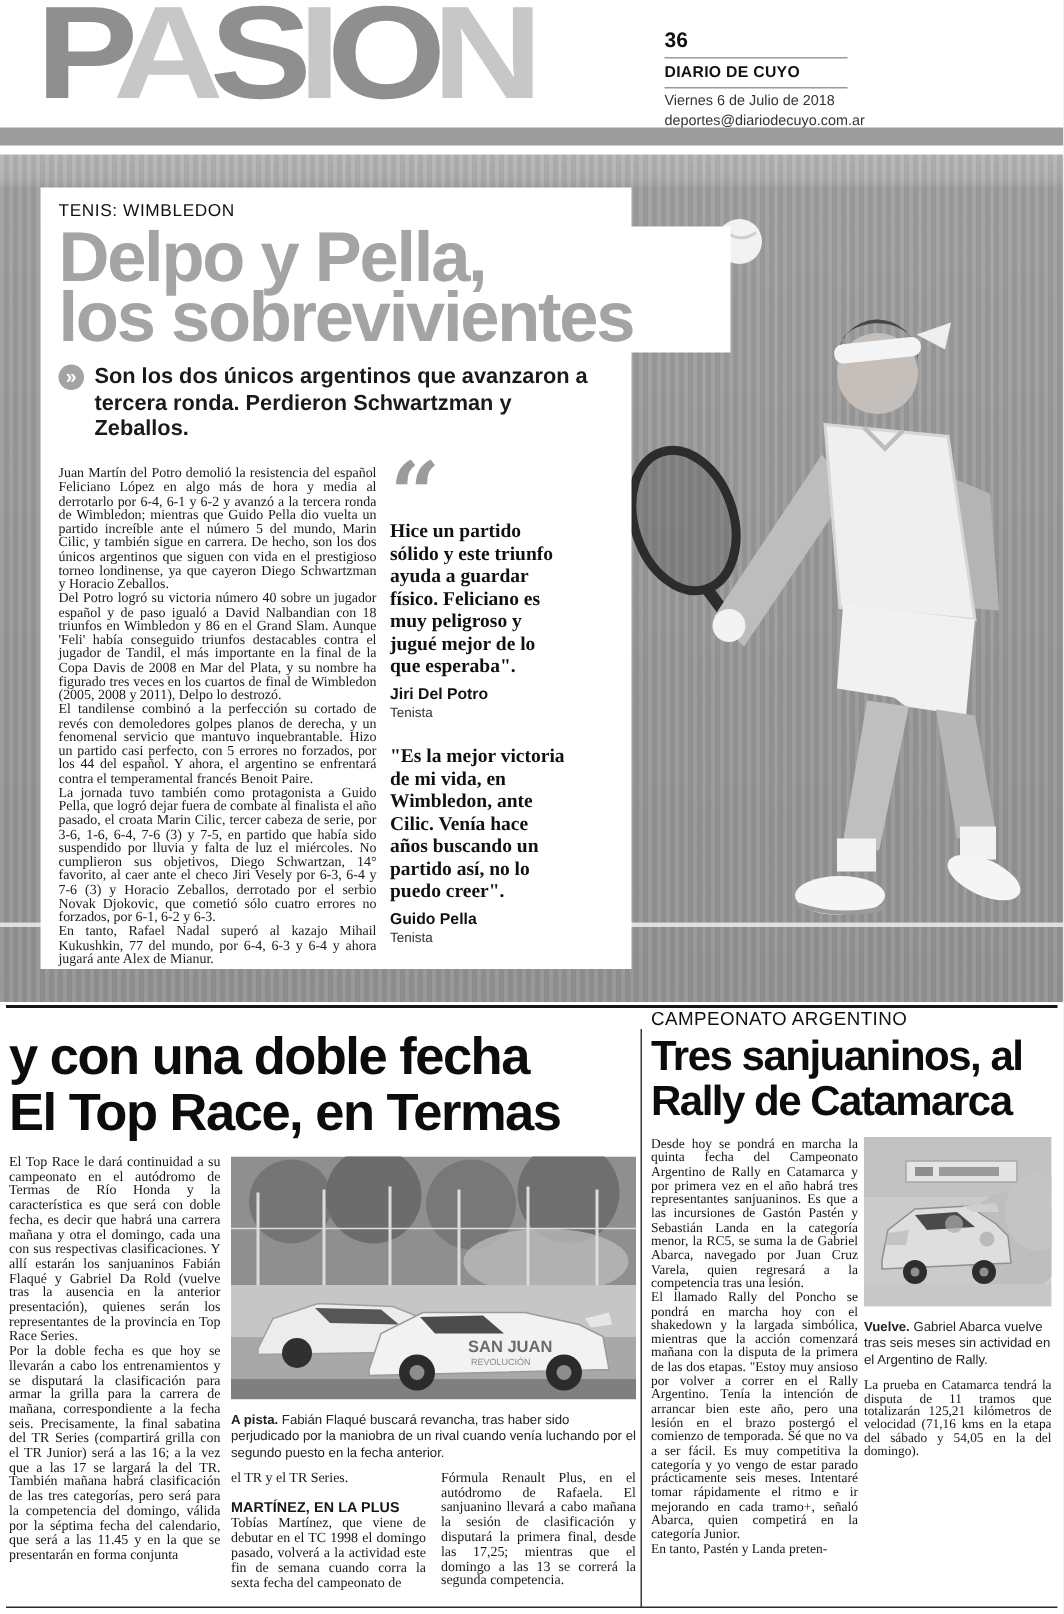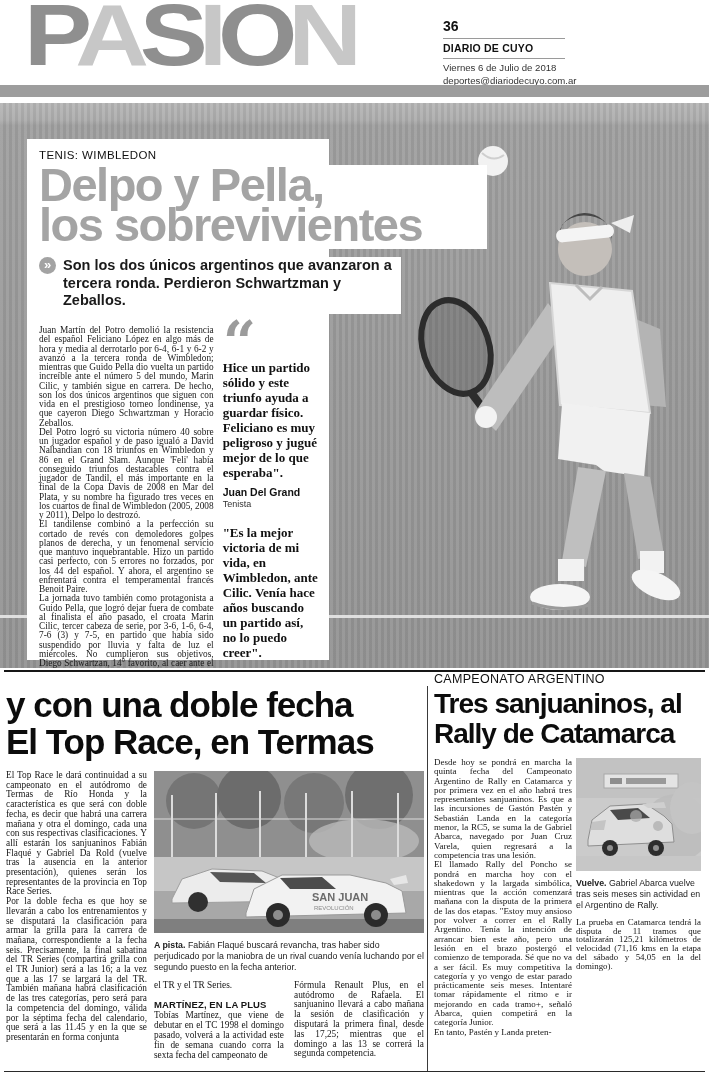--- a/index.html
+++ b/index.html
@@ -20,21 +20,21 @@
   .gray-bar{position:absolute;top:85px;left:0;width:709px;height:12px;background:#9d9d9d;}
 
   
   .tennis-photo{position:absolute;top:103px;left:0;width:709px;height:565px;overflow:hidden;
      background:
        repeating-linear-gradient(90deg, rgba(255,255,255,.05) 0 3px, rgba(0,0,0,.05) 3px 6px),
        linear-gradient(180deg,#b6b6b6 0%,#aeaeae 3%,#a0a0a0 4%,#999 55%,#949494 100%);}
   .court-line{position:absolute;top:512px;left:0;width:709px;height:3px;background:#e4e4e4;opacity:.95;}
   .player-svg{position:absolute;left:398px;top:12px;}
 
-  .tennis-box{position:absolute;left:27px;top:36px;width:302px;height:521px;background:#fff;
+  .tennis-box{position:absolute;left:27px;top:22px;width:394px;height:521px;background:#fff;
               padding:10px 10px 0 12px;box-sizing:border-box;}
   .kicker{font-size:11.5px;font-weight:normal;letter-spacing:.4px;color:#111;}
   .t-headline{width:448px;background:#fff;font-weight:bold;color:#a4a4a4;
               font-size:47px;line-height:40px;letter-spacing:-1.5px;margin-top:4px;padding-bottom:4px;}
   .t-sub{width:362px;background:#fff;display:flex;gap:7px;margin-top:8px;align-items:flex-start;padding-bottom:4px;}
   .chev{flex:0 0 17px;width:17px;height:17px;border-radius:50%;background:#a3a3a3;color:#fff;
         font-size:13px;line-height:16px;text-align:center;font-weight:bold;}
   .t-sub .txt{font-size:14.5px;font-weight:bold;line-height:1.22;color:#1a1a1a;}
   .t-cols{display:flex;gap:9px;margin-top:12px;}
   .t-body{width:212px;font-family:"Liberation Serif",serif;font-size:9.3px;line-height:9.25px;
@@ -148,21 +148,21 @@
         <div class="t-body">
           <p>Juan Martín del Potro demolió la resistencia del español Feliciano López en algo más de hora y media al derrotarlo por 6-4, 6-1 y 6-2 y avanzó a la tercera ronda de Wimbledon; mientras que Guido Pella dio vuelta un partido increíble ante el número 5 del mundo, Marin Cilic, y también sigue en carrera. De hecho, son los dos únicos argentinos que siguen con vida en el prestigioso torneo londinense, ya que cayeron Diego Schwartzman y Horacio Zeballos.</p>
           <p>Del Potro logró su victoria número 40 sobre un jugador español y de paso igualó a David Nalbandian con 18 triunfos en Wimbledon y 86 en el Grand Slam. Aunque 'Feli' había conseguido triunfos destacables contra el jugador de Tandil, el más importante en la final de la Copa Davis de 2008 en Mar del Plata, y su nombre ha figurado tres veces en los cuartos de final de Wimbledon (2005, 2008 y 2011), Delpo lo destrozó.</p>
           <p>El tandilense combinó a la perfección su cortado de revés con demoledores golpes planos de derecha, y un fenomenal servicio que mantuvo inquebrantable. Hizo un partido casi perfecto, con 5 errores no forzados, por los 44 del español. Y ahora, el argentino se enfrentará contra el temperamental francés Benoit Paire.</p>
           <p>La jornada tuvo también como protagonista a Guido Pella, que logró dejar fuera de combate al finalista el año pasado, el croata Marin Cilic, tercer cabeza de serie, por 3-6, 1-6, 6-4, 7-6 (3) y 7-5, en partido que había sido suspendido por lluvia y falta de luz el miércoles. No cumplieron sus objetivos, Diego Schwartzan, 14° favorito, al caer ante el checo Jiri Vesely por 6-3, 6-4 y 7-6 (3) y Horacio Zeballos, derrotado por el serbio Novak Djokovic, que cometió sólo cuatro errores no forzados, por 6-1, 6-2 y 6-3.</p>
           <p>En tanto, Rafael Nadal superó al kazajo Mihail Kukushkin, 77 del mundo, por 6-4, 6-3 y 6-4 y ahora jugará ante Alex de Mianur.</p>
         </div>
         <div class="t-quotes">
           <div class="qmark">“</div>
           <div class="qtext">Hice un partido sólido y este triunfo ayuda a guardar físico. Feliciano es muy peligroso y jugué mejor de lo que esperaba".</div>
-          <div class="qauthor">Juan Del Grand</div>
+          <div class="qauthor">Jiri Del Potro</div>
           <div class="qrole">Tenista</div>
           <div class="q2">
             <div class="qtext">"Es la mejor victoria de mi vida, en Wimbledon, ante Cilic. Venía hace años buscando un partido así, no lo puedo creer".</div>
             <div class="qauthor">Guido Pella</div>
             <div class="qrole">Tenista</div>
           </div>
         </div>
       </div>
     </div>
   </div>

